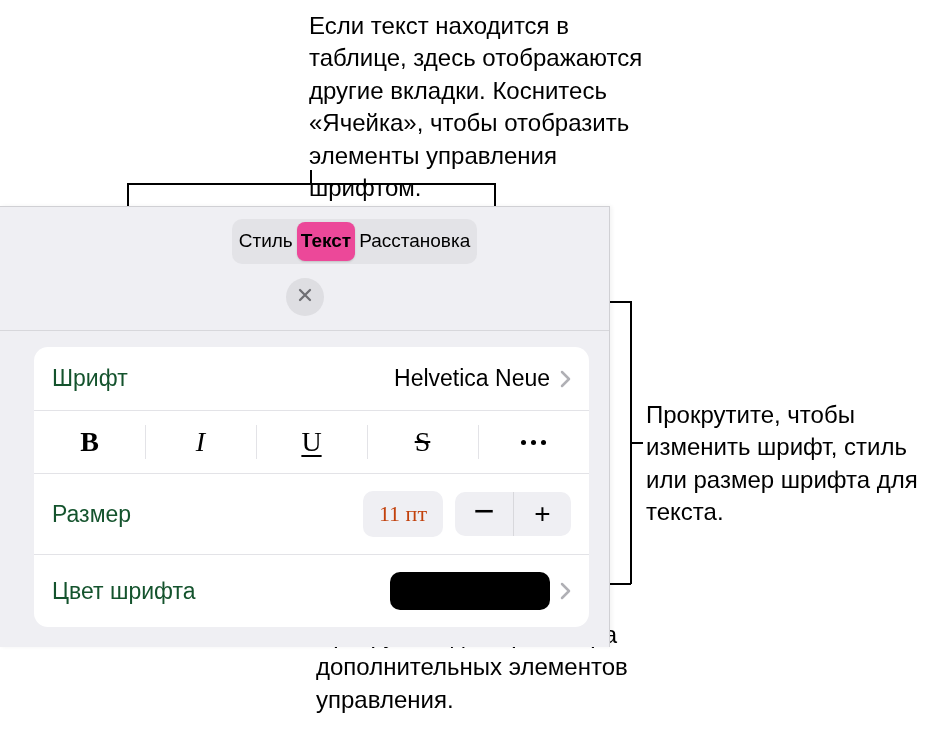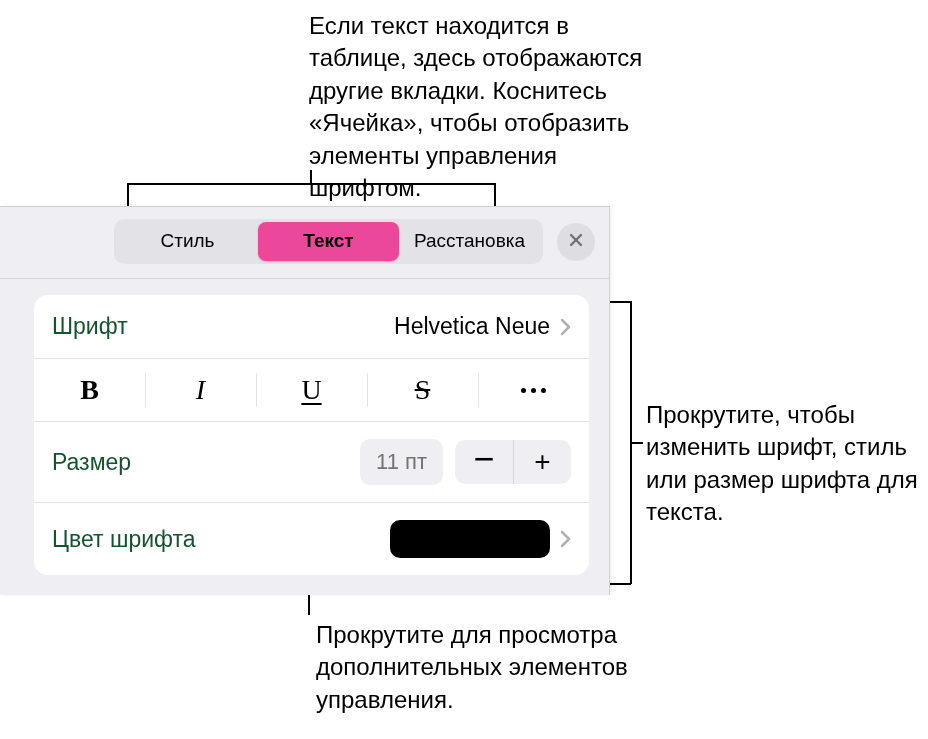--- a/index.html
+++ b/index.html
@@ -48,20 +48,21 @@
     border-right: 1px solid #d0d0d4;
     box-shadow: 2px 0 4px rgba(0,0,0,0.05);
   }
 
   .panel-header {
     display:flex;
     align-items:center;
     padding: 12px 14px 14px 14px;
     border-bottom: 1px solid #d7d7db;
     gap: 14px;
+    flex-direction: column;
   }
 
   .seg {
     flex:1;
     display:flex;
     background:#e3e3e7;
     border-radius:10px;
     padding:3px;
     margin-left:100px;
   }
@@ -135,21 +136,22 @@
   .more-dots { display:flex; gap:5px; }
   .more-dots span { width:5px; height:5px; border-radius:50%; background:#000; }
 
   
   .size-controls { display:flex; align-items:center; gap:12px; }
   .size-value {
     background:#efeff3;
     border-radius:10px;
     font-size:22px;
     padding:10px 16px;
-    color:#737373;
+    color:#c2410c;
+    font-family:Liberation Serif, serif;
   }
   .stepper {
     display:flex;
     background:#efeff3;
     border-radius:10px;
     overflow:hidden;
   }
   .stepper-btn {
     width:58px; height:44px;
     display:flex; align-items:center; justify-content:center;

